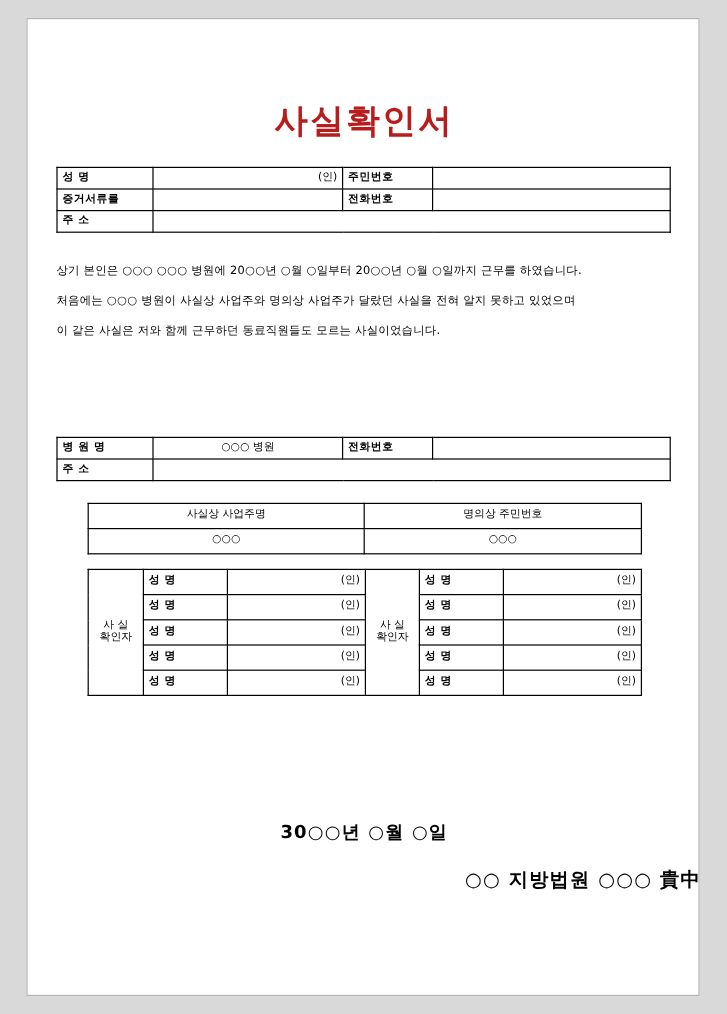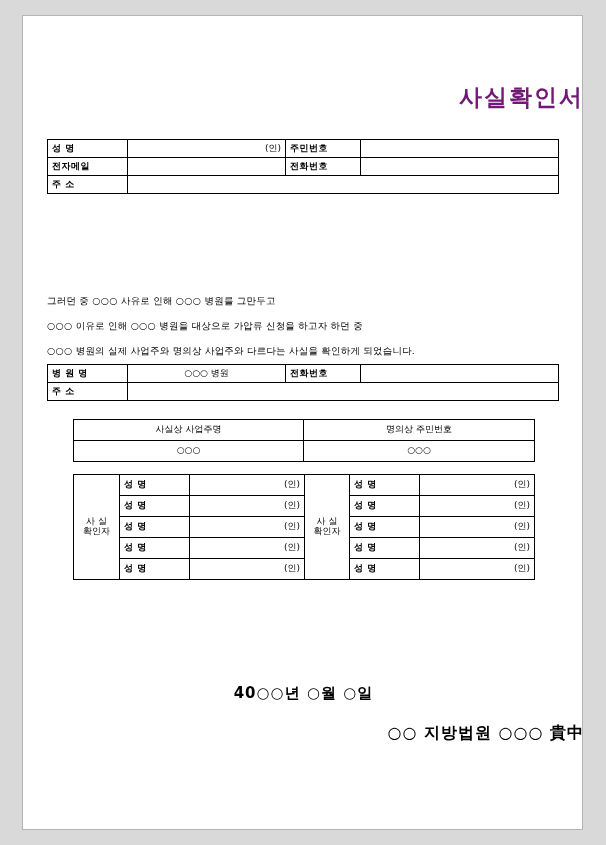--- a/index.html
+++ b/index.html
@@ -21,25 +21,25 @@
     height: 815px;
     background: #ffffff;
     border: 1px solid #b4b4b4;
     box-sizing: border-box;
   }
   .doc-title {
     position: absolute;
     left: 0;
     top: 66px;
     width: 561px;
-    text-align: right;
-    font-size: 23px;
+    text-align: center;
+    font-size: 28px;
     font-weight: bold;
     letter-spacing: 2px;
-    color: #701a75;
+    color: #b91c1c;
   }
 
   
   table.f {
     position: absolute;
     border-collapse: collapse;
     table-layout: fixed;
     font-size: 9px;
     color: #000;
   }
@@ -110,40 +110,38 @@
         <col style="width:198px">
     </colgroup>
     <tbody>
       <tr>
         <td class="lbl">성     명</td>
         <td class="rgt">(인)</td>
         <td class="lbl">주민번호</td>
         <td class="blank"></td>
       </tr>
       <tr>
-        <td class="lbl">전자메일</td>
+        <td class="lbl">증거서류를</td>
         <td class="blank"></td>
         <td class="lbl">전화번호</td>
         <td class="blank"></td>
       </tr>
       <tr>
         <td class="lbl">주     소</td>
         <td class="blank" colspan="3"></td>
       </tr>
     </tbody>
   </table>
 
   <div class="para" id="para-block-1">
+    <div>상기 본인은 ○○○ ○○○ 병원에 20○○년 ○월 ○일부터 20○○년 ○월 ○일까지 근무를 하였습니다.</div>
+    <div>처음에는 ○○○ 병원이 사실상 사업주와 명의상 사업주가 달랐던 사실을 전혀 알지 못하고 있었으며</div>
+    <div>이 같은 사실은 저와 함께 근무하던 동료직원들도 모르는 사실이었습니다.</div>
   </div>
 
-  <div class="para" id="para-block-2">
-    <div>그러던 중   ○○○ 사유로 인해 ○○○ 병원를 그만두고</div>
-    <div>○○○ 이유로 인해 ○○○ 병원을 대상으로 가압류 신청을 하고자 하던 중</div>
-    <div>○○○ 병원의 실제 사업주와 명의상 사업주와 다르다는 사실을 확인하게 되었습니다.</div>
-  </div>
 
   <table class="f" id="tbl-hospital">
     <colgroup>
       <col style="width:80px">
         <col style="width:158px">
         <col style="width:75px">
         <col style="width:198px">
     </colgroup>
     <tbody>
       <tr>
@@ -221,16 +219,16 @@
       <tr>
         <td class="lbl">성     명</td>
         <td class="rgt">(인)</td>
         <td class="lbl">성     명</td>
         <td class="rgt">(인)</td>
       </tr>
     </tbody>
   </table>
 
 
-  <div class="closing" id="date-line">40○○년 ○월 ○일</div>
+  <div class="closing" id="date-line">30○○년 ○월 ○일</div>
   <div class="closing" id="court-line">○○ 지방법원 ○○○ 貴中</div>
 
 </div>
 
 </body></html>

